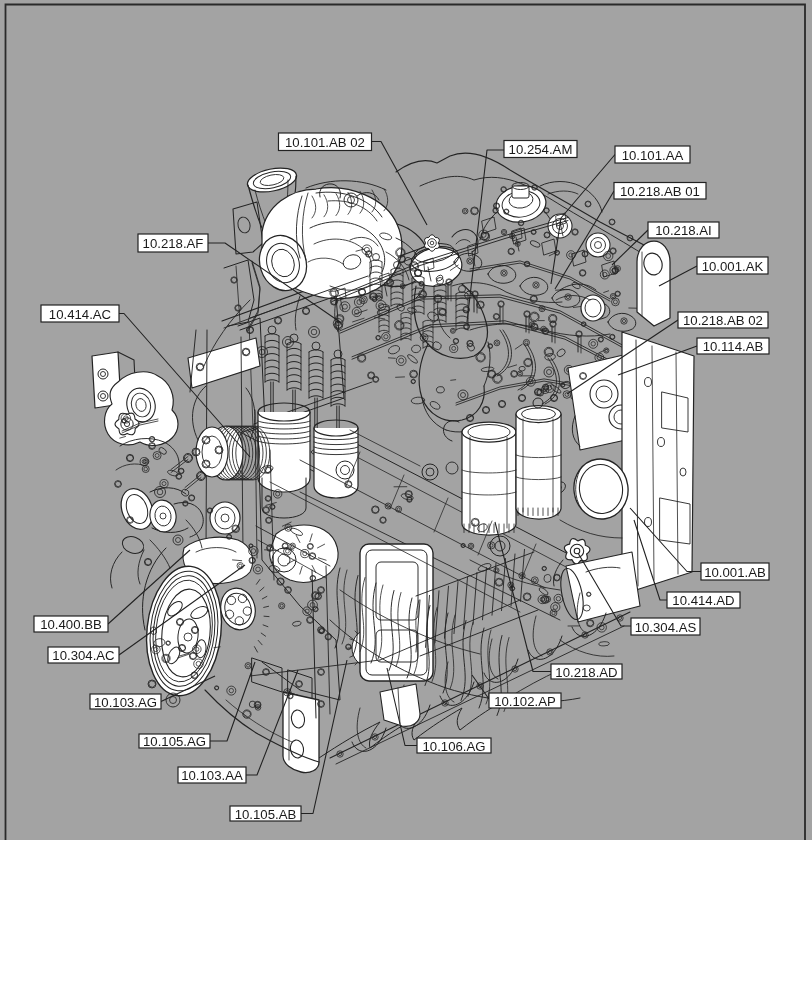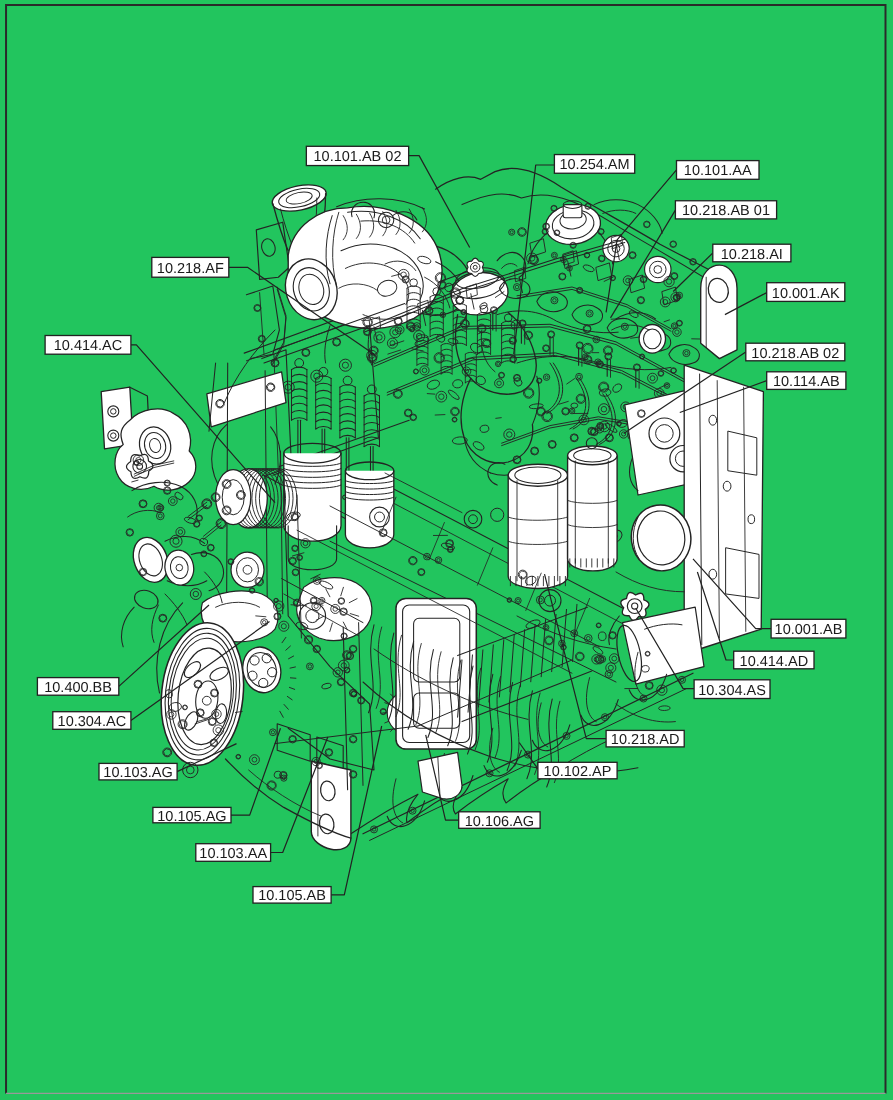--- a/index.html
+++ b/index.html
@@ -1,16 +1,16 @@
 <!DOCTYPE html>
 <html><head>
 <meta charset="utf-8">
 <style>
   html,body { margin:0; padding:0; background:#fff; -webkit-font-smoothing:antialiased; }
-  #page { position:relative; width:812px; height:1000px; background:#22c55e; overflow:hidden; }
+  #page { position:relative; width:812px; height:840px; background:#a3a3a3; overflow:hidden; }
   svg { display:block; }
   text { font-family:"Liberation Sans", sans-serif; }
 </style>
 </head>
 <body>
 <div id="page">
 <svg width="812" height="1000" viewBox="0 0 812 1000">
   <path d="M5.5,994 L5.5,4.5 L805,4.5 L805,994" fill="none" stroke="#2a2a2a" stroke-width="1.8"></path>
   <line x1="5.5" y1="994" x2="805" y2="994" stroke="#999" stroke-width="1"></line>
   <g>

